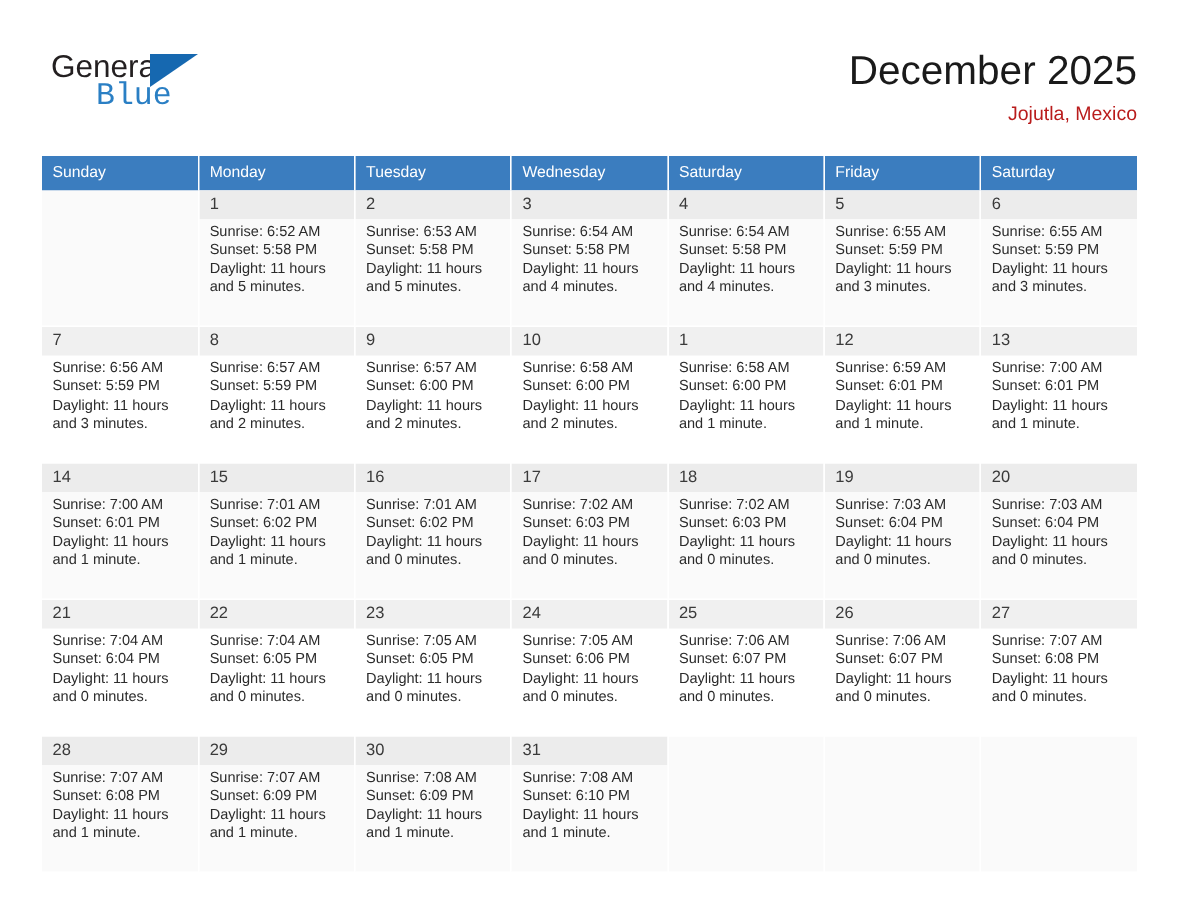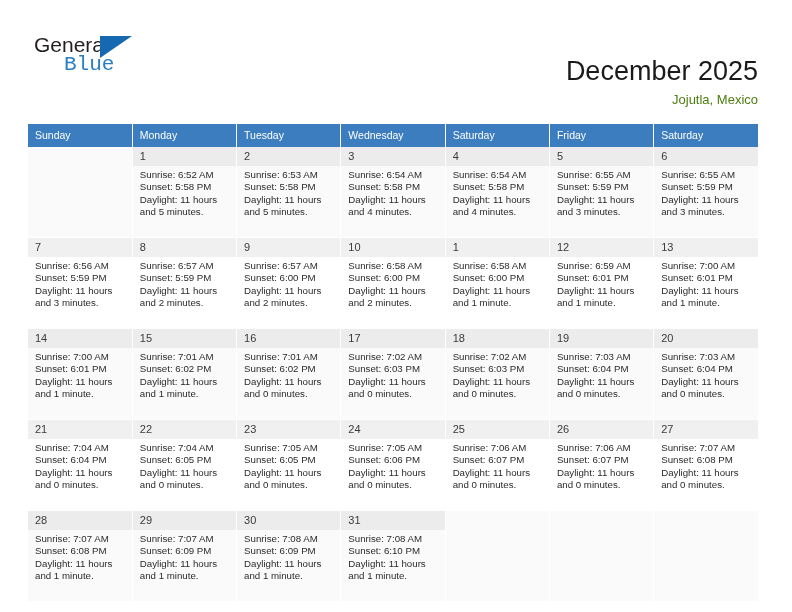--- a/index.html
+++ b/index.html
@@ -67,37 +67,35 @@
     position: absolute;
     right: 34px;
     top: 30px;
     text-align: right;
   }
   .cal-title {
     font-size: 27px;
     color: #1a1a1a;
     line-height: 34px;
     white-space: nowrap;
-    margin-top: 24px;
   }
   .cal-sub {
     font-size: 13px;
-    color: #4d7c0f;
+    color: #b91c1c;
     line-height: 20px;
     margin-top: 2px;
     white-space: nowrap;
   }
 
   
   .cal {
     position: absolute;
     left: 28px;
     top: 104px;
     width: 730px;
-    margin-top: 20px;
   }
   table.cal-table {
     width: 730px;
     border-collapse: collapse;
     table-layout: fixed;
   }
   table.cal-table th {
     background: #3b7dbf;
     color: #ffffff;
     font-size: 10.5px;

